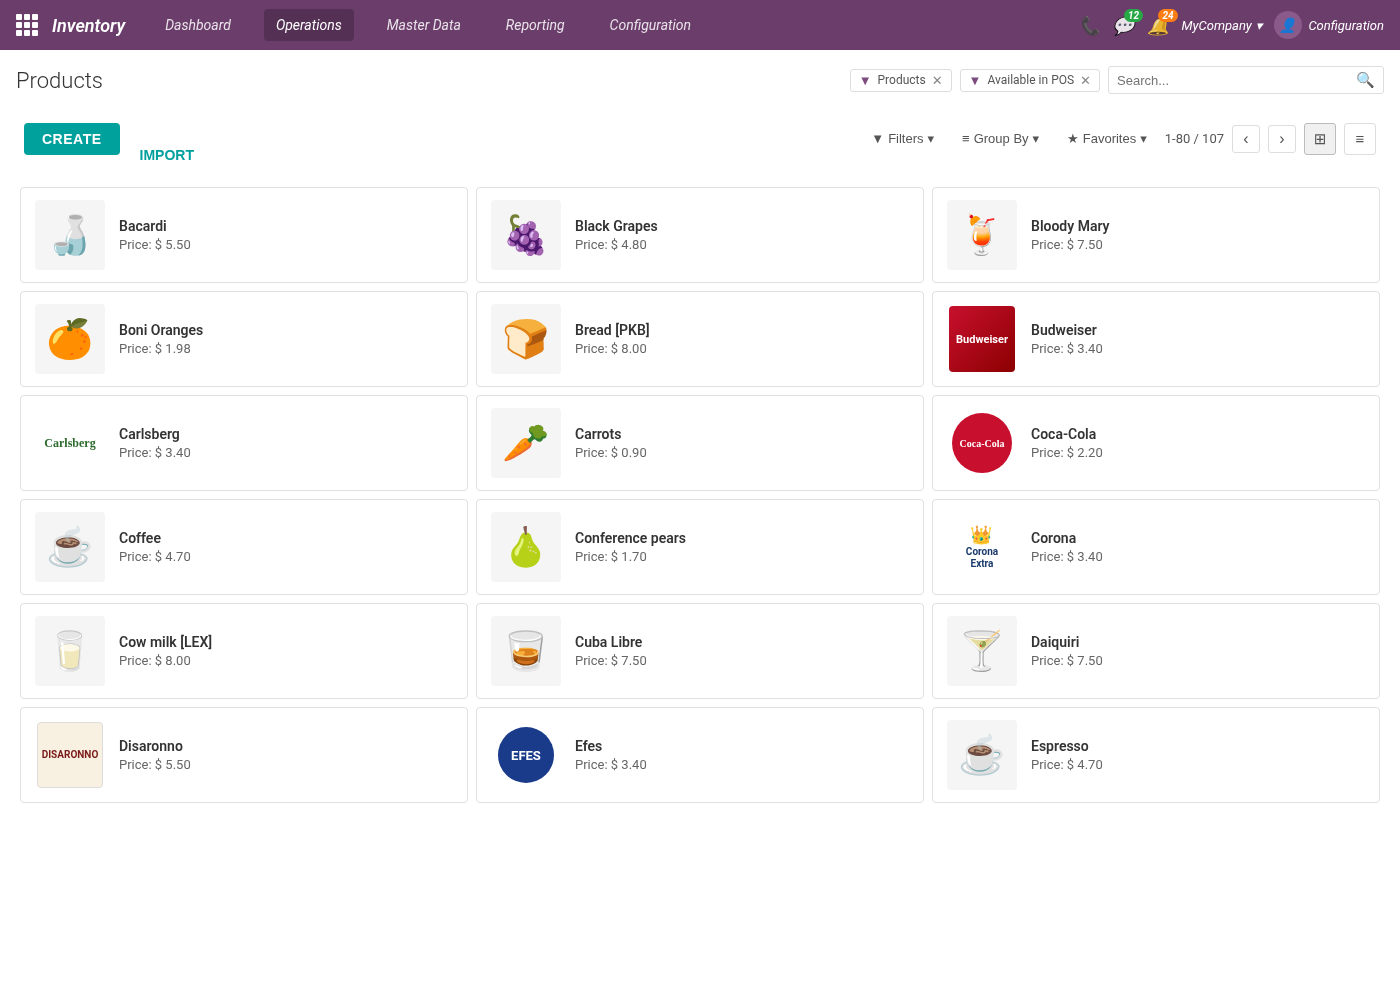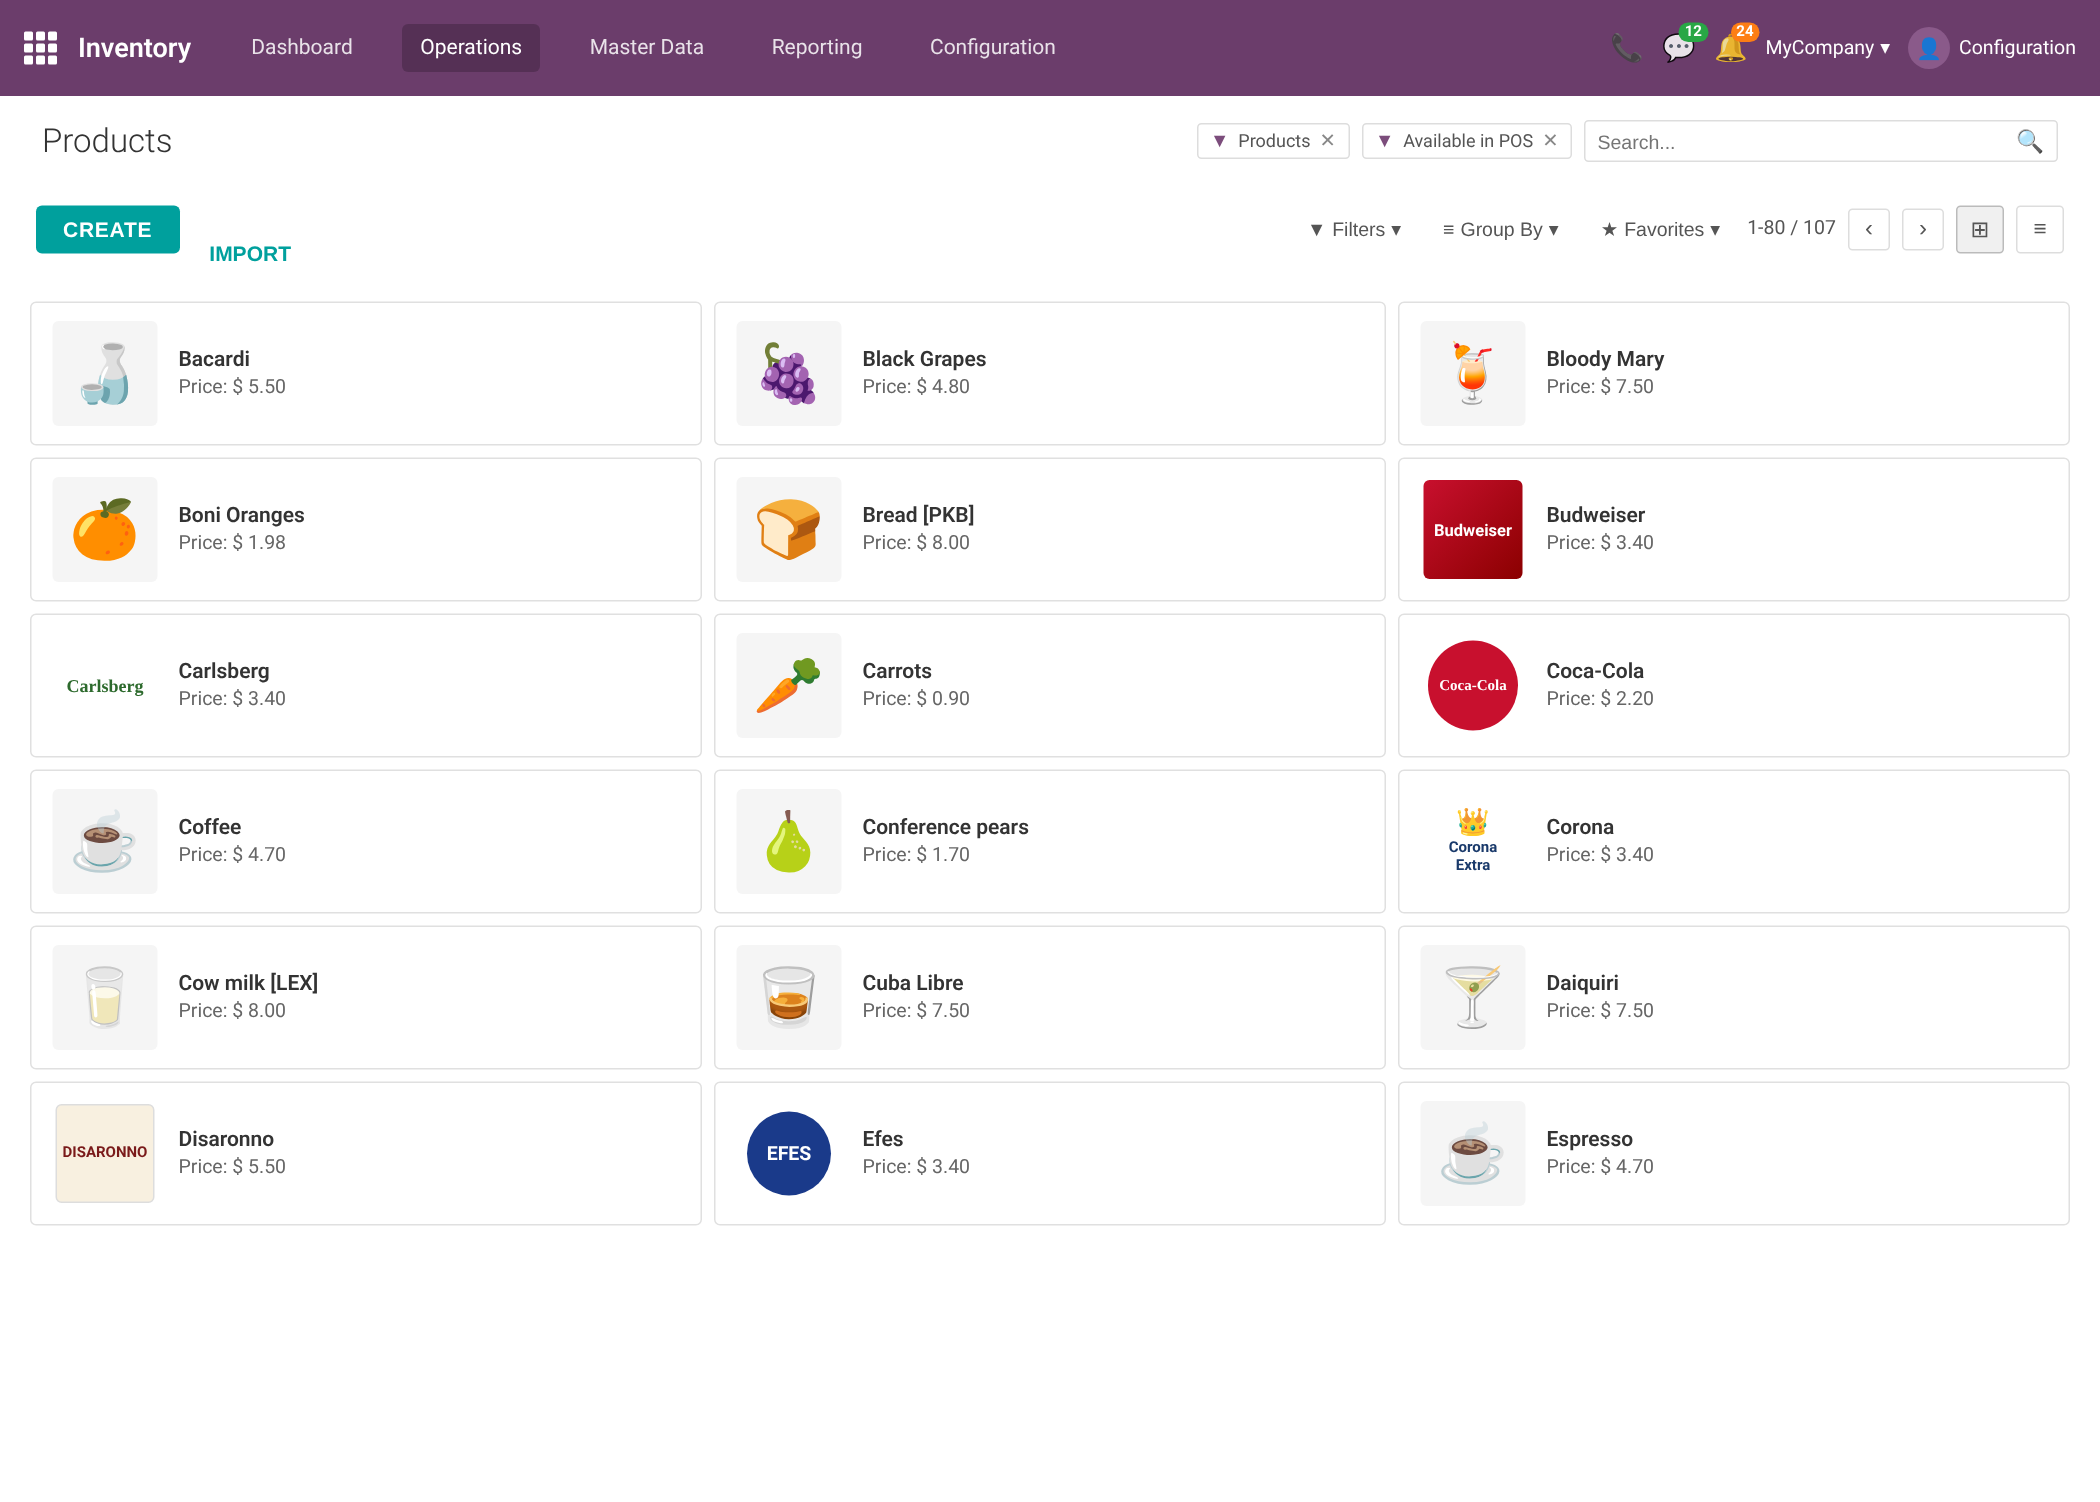--- a/index.html
+++ b/index.html
@@ -5,22 +5,23 @@
     * { box-sizing: border-box; margin: 0; padding: 0; }
     body { font-family: -apple-system, BlinkMacSystemFont, 'Segoe UI', Roboto, sans-serif; background: #f5f5f5; font-size: 13px; color: #333; }
 
     
     .top-nav {
       background: #6b3d6b;
       color: white;
       display: flex;
       align-items: center;
       padding: 0 16px;
-      height: 64px;
+      height: 50px;
       gap: 8px;
+      font-style: italic;
     }
     .nav-grid-icon { display: grid; grid-template-columns: repeat(3,6px); gap: 2px; margin-right: 6px; }
     .nav-grid-icon span { width: 6px; height: 6px; background: white; border-radius: 1px; display: block; }
     .nav-brand { font-size: 18px; font-weight: 600; color: white; margin-right: 20px; }
     .nav-links { display: flex; gap: 21px; flex: 1; }
     .nav-link { color: rgba(255,255,255,0.85); padding: 8px 12px; border-radius: 4px; cursor: pointer; font-size: 14px; }
     .nav-link.active { background: rgba(0,0,0,0.2); color: white; }
     .nav-right { display: flex; align-items: center; gap: 12px; }
     .nav-icon-btn { position: relative; color: rgba(255,255,255,0.85); cursor: pointer; font-size: 18px; }
     .nav-badge { position: absolute; top: -6px; right: -8px; background: #28a745; color: white; font-size: 10px; border-radius: 10px; padding: 1px 4px; font-weight: bold; text-align: center; }
@@ -29,21 +30,21 @@
     .nav-admin { display: flex; align-items: center; gap: 6px; color: white; font-size: 13px; cursor: pointer; }
     .nav-admin-avatar { width: 28px; height: 28px; border-radius: 50%; background: #8a5a8a; display: flex; align-items: center; justify-content: center; font-size: 14px; }
 
     
     .page-container { background: white; min-height: calc(100vh - 50px); }
 
     
     .page-header {
       display: flex;
       align-items: center;
-      padding: 16px 28px 8px;
+      padding: 16px 16px 8px;
       justify-content: space-between;
     }
     .page-title { font-size: 22px; font-weight: 300; color: #333; }
 
     
     .search-bar {
       display: flex;
       align-items: center;
       gap: 8px;
       flex: 1;
@@ -62,21 +63,21 @@
     }
     .filter-tag .funnel { color: #7c4d7c; font-size: 13px; }
     .filter-tag .close-x { cursor: pointer; color: #888; font-size: 13px; }
     .search-input-wrap {
       display: flex;
       align-items: center;
       border: 1px solid #ddd;
       border-radius: 3px;
       background: white;
       padding: 4px 8px;
-      width: 316px;
+      width: 276px;
     }
     .search-input-wrap input {
       border: none;
       outline: none;
       font-size: 13px;
       width: 100%;
       background: transparent;
     }
     .search-icon-btn { color: #888; cursor: pointer; font-size: 15px; }
 

